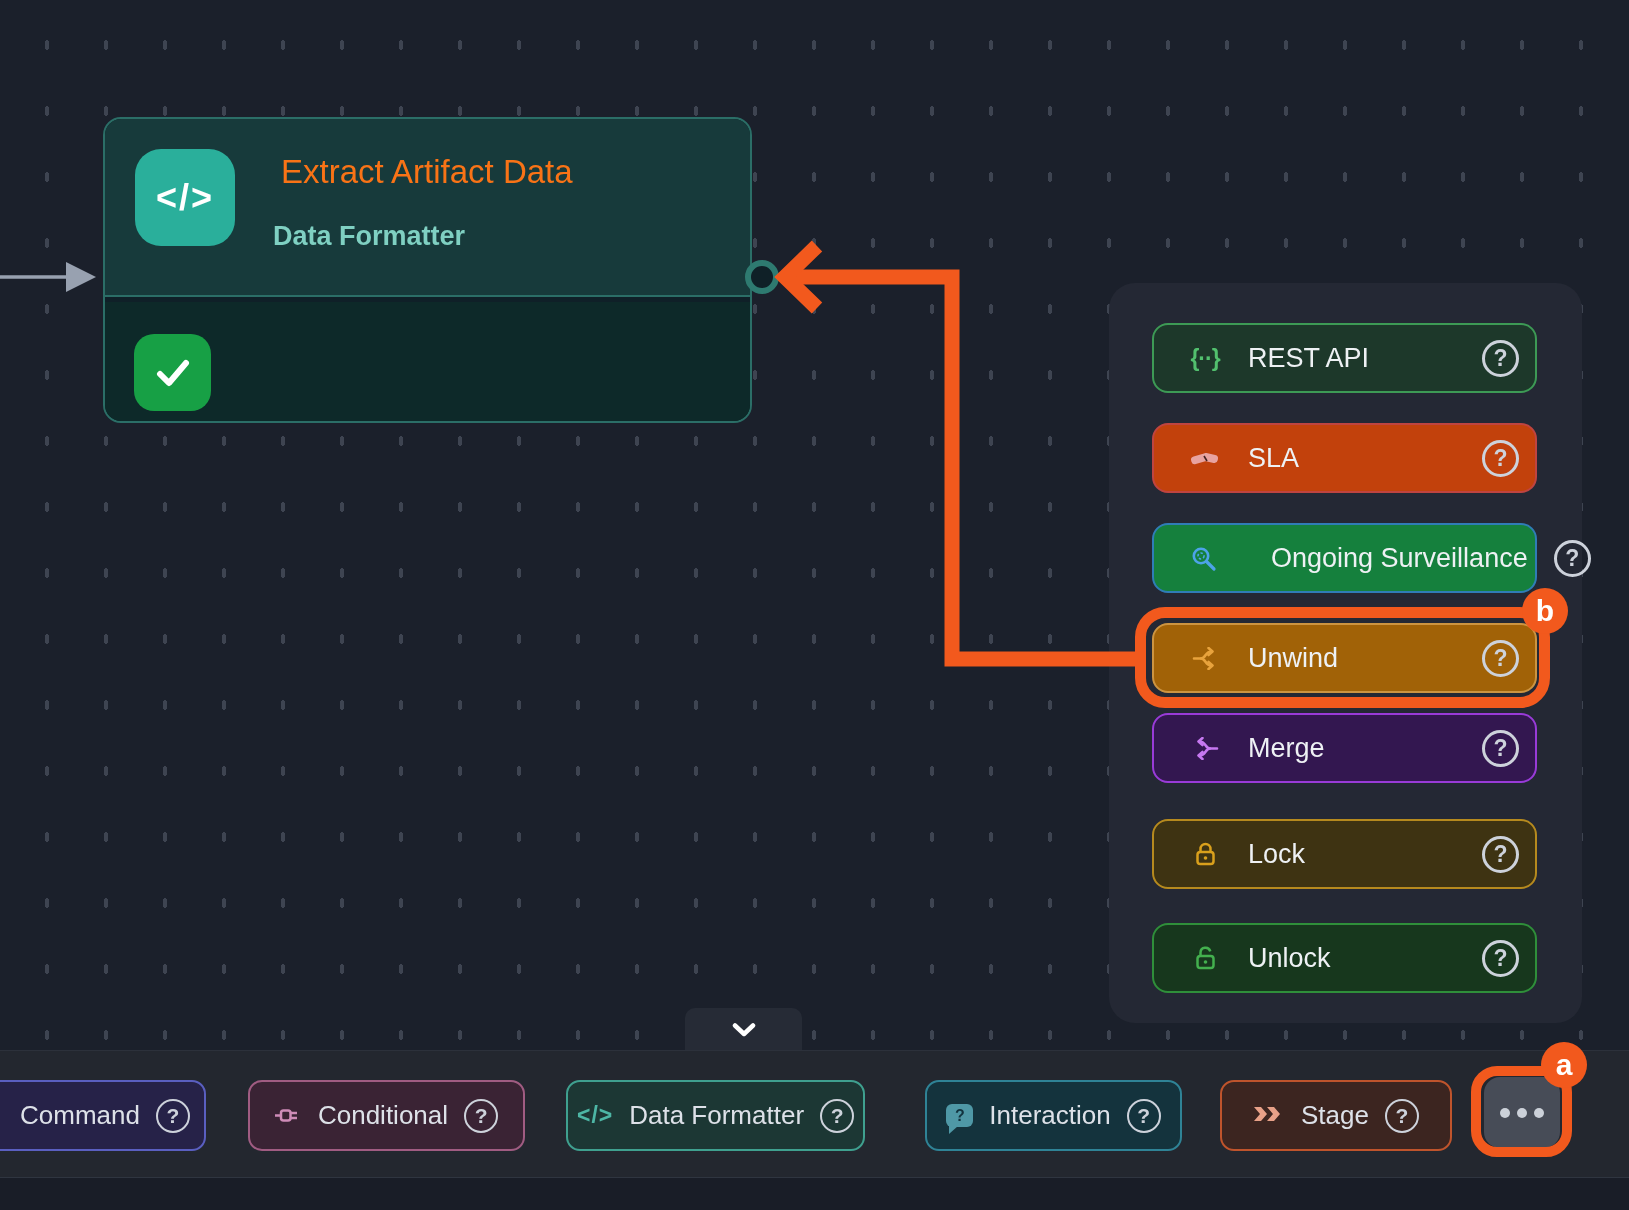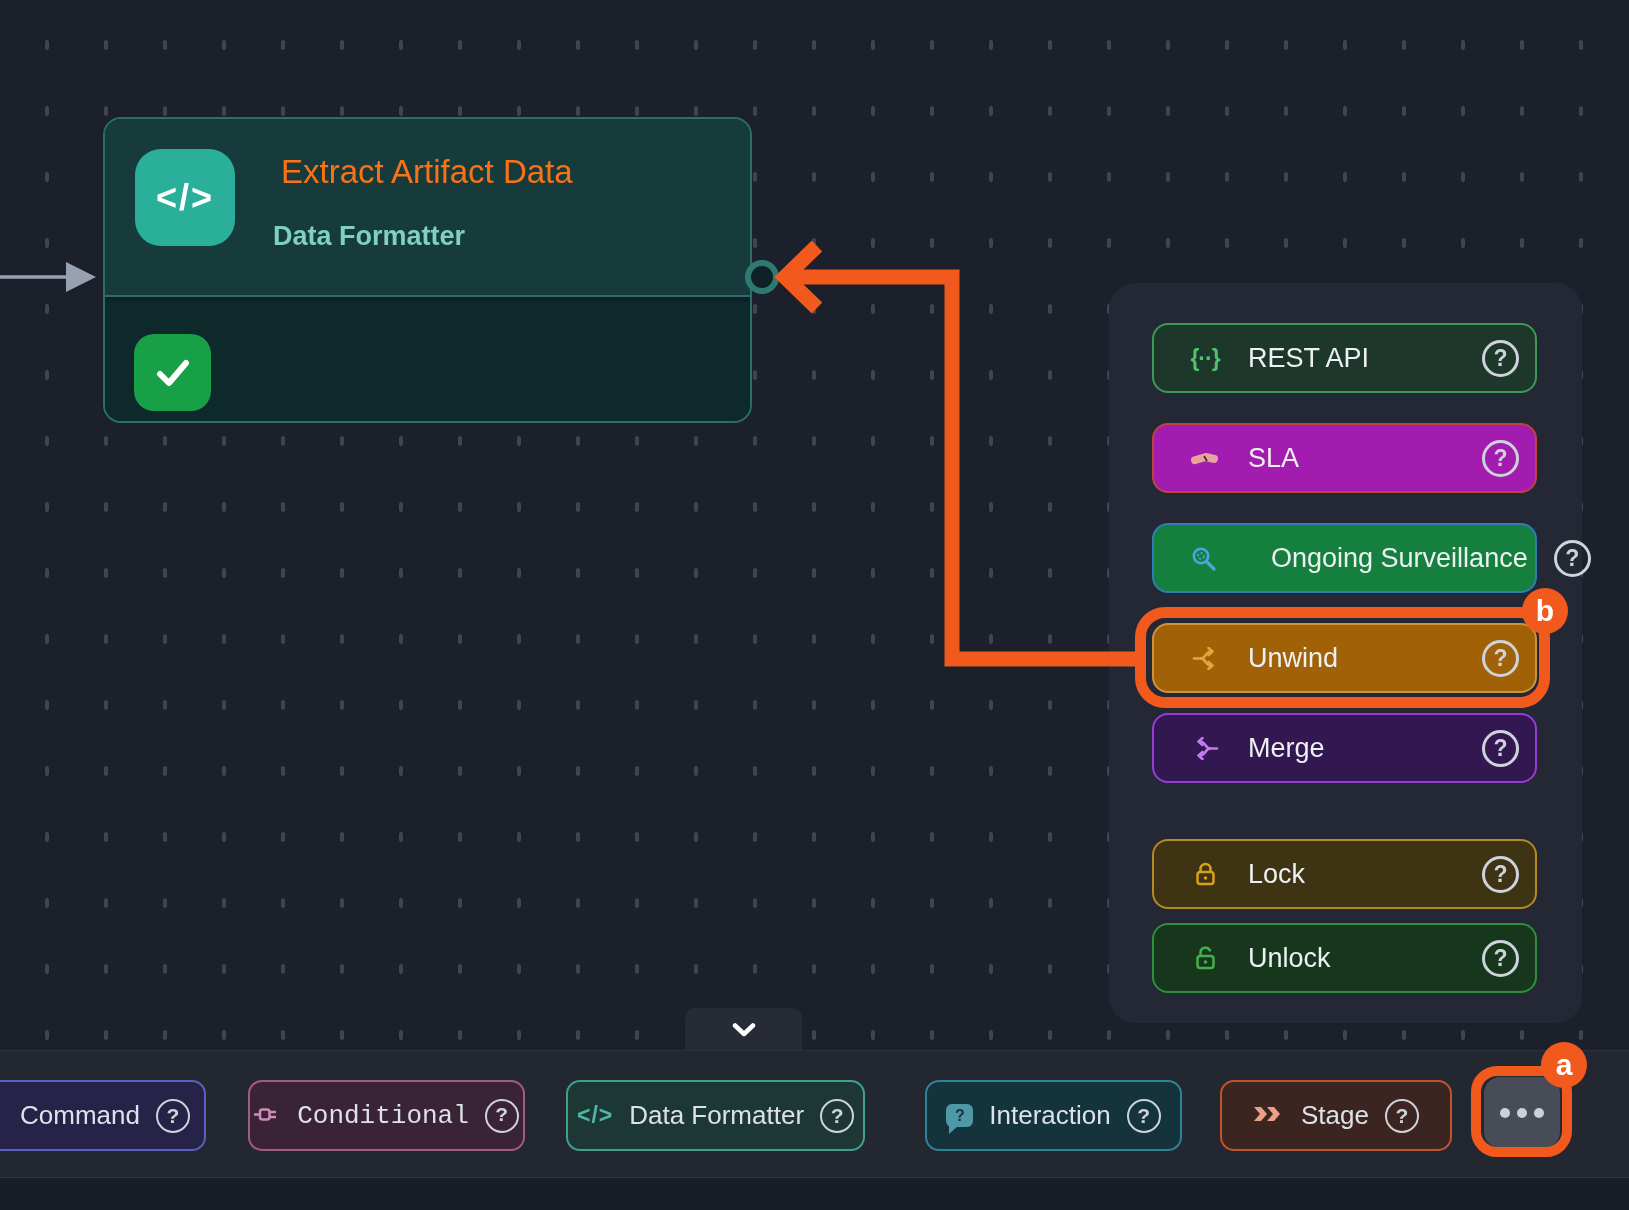--- a/index.html
+++ b/index.html
@@ -44,25 +44,25 @@
     background:#242834; border-radius:26px; z-index:10;
   }
   .menu-item {
     position:absolute; left:43px; width:385px; height:70px;
     border:2px solid; border-radius:16px;
     display:flex; align-items:center; z-index:12;
   }
   .menu-item .mi-icon { margin-left:36px; width:30px; display:flex; justify-content:center; align-items:center; }
   .menu-item .mi-label { margin-left:28px; color:#eef1f4; font-size:27px; font-weight:400; white-space:nowrap; }
   .mi-restapi  { top:40px;  border-color:#3d9a55; background:#1d382a; }
-  .mi-sla      { top:140px; border-color:#bf4440; background:#a21caf; }
+  .mi-sla      { top:140px; border-color:#bf4440; background:#c2410c; }
   .mi-surv     { top:240px; border-color:#2f7db6; background:#15803d;gap:26px; }
   .mi-unwind   { top:340px; border-color:#cd9440; background:#a16207; }
   .mi-merge    { top:430px; border-color:#993bd8; background:#331750; }
-  .mi-lock     { top:556px; border-color:#b68a1e; background:#3e3312; }
+  .mi-lock     { top:536px; border-color:#b68a1e; background:#3e3312; }
   .mi-unlock   { top:640px; border-color:#2f8f3a; background:#17371d; }
   .braces-glyph { color:#52c06e; font-size:23px; font-weight:700; letter-spacing:-1px; }
   
   .help {
     margin-left:auto; margin-right:16px; flex:none;
     width:37px; height:37px; border:3px solid #cdd2db; border-radius:50%;
     color:#cdd2db; font-size:23px; font-weight:700;
     display:flex; align-items:center; justify-content:center;
   }
   .help.small { width:34px; height:34px; border-width:2.5px; font-size:21px; margin:0; }
@@ -90,21 +90,21 @@
   .bottom-strip {
     position:absolute; left:0; top:1177px; width:1629px; height:33px;
     background:#191d27; border-top:1px solid #2f3540; z-index:6;
   }
   .tb-btn {
     position:absolute; top:1080px; height:71px; border:2px solid; border-radius:14px;
     display:flex; align-items:center; justify-content:center; gap:16px;
     color:#dde1e8; font-size:26px; z-index:8; white-space:nowrap;
   }
   .tb-command     { left:-14px; width:220px; background:#262248; border-color:#5a5fc0; padding-left:18px; }
-  .tb-conditional { left:248px; width:277px; background:#3a2334; border-color:#a05c82;font-family:Liberation Mono, monospace; }
+  .tb-conditional { left:248px; width:277px; background:#3a2334; border-color:#a05c82; }
   .tb-dataformat  { left:566px; width:299px; background:#1c3734; border-color:#3fa08f; }
   .tb-interaction { left:925px; width:257px; background:#14333d; border-color:#2f8396; }
   .tb-stage       { left:1220px; width:232px; background:#3c2520; border-color:#bf542c; }
   .tb-code-glyph { color:#4db6a5; font-size:23px; font-weight:700; letter-spacing:1px; }
   .chat-bubble { position:relative; width:27px; height:23px; background:#4f98a6; border-radius:6px;
     display:flex; align-items:center; justify-content:center; color:#12333e; font-weight:700; font-size:16px; }
   .chat-bubble::after { content:""; position:absolute; left:3px; bottom:-7px;
     border-left:9px solid #4f98a6; border-bottom:8px solid transparent; }
   .more-btn {
     position:absolute; left:1484px; top:1077px; width:76px; height:71px;

